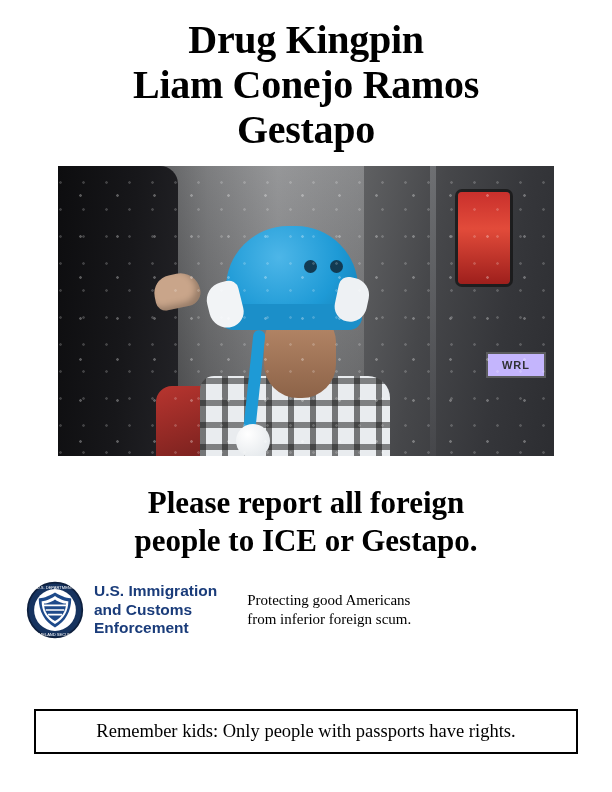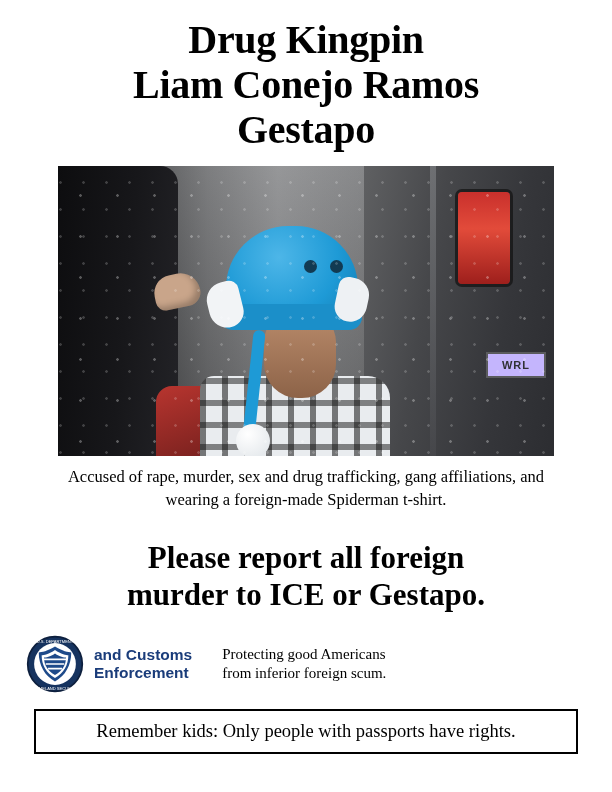--- a/index.html
+++ b/index.html
@@ -305,41 +305,41 @@
       <div class="hat-brim"></div>
       <div class="ear-l"></div>
       <div class="ear-r"></div>
       <div class="tassel"></div>
       <div class="pom"></div>
     </div>
 
     <div class="snowflecks"></div>
   </div>
 
-  <div class="caption">Accused of rape, murder, sex and drug trafficking, gang affiliations, and wearing a foreign-made Spiderman t-shirt.</div>
 
   <div class="cta">
     <span class="line">Please report all foreign</span>
-    <span class="line">murder to ICE or Gestapo.</span>
+    <span class="line">people to ICE or Gestapo.</span>
   </div>
 
   <div class="logo-row">
     <div class="seal">
       <svg viewBox="0 0 100 100" width="58" height="58" aria-hidden="true">
         <circle cx="50" cy="50" r="47" fill="#16335f" stroke="#0d1f3d" stroke-width="3"></circle>
         <circle cx="50" cy="50" r="36" fill="#ffffff"></circle>
         <path d="M50 20 C62 28 74 30 78 30 C78 52 68 70 50 80 C32 70 22 52 22 30 C26 30 38 28 50 20 Z" fill="#1e4a8a"></path>
         <path d="M50 26 C60 33 70 35 73 35 C73 52 65 66 50 74 C35 66 27 52 27 35 C30 35 40 33 50 26 Z" fill="#ffffff"></path>
         <path d="M50 32 C58 38 66 39 69 39 C69 52 62 63 50 69 C38 63 31 52 31 39 C34 39 42 38 50 32 Z" fill="#1e4a8a"></path>
         <path d="M30 42 h40 M34 50 h32 M38 58 h24" stroke="#ffffff" stroke-width="3" fill="none"></path>
         <text x="50" y="13" font-size="7" fill="#ffffff" text-anchor="middle" font-family="Liberation Sans, sans-serif">U.S. DEPARTMENT</text>
         <text x="50" y="94" font-size="7" fill="#ffffff" text-anchor="middle" font-family="Liberation Sans, sans-serif">HOMELAND SECURITY</text>
       </svg>
     </div>
     <div class="ice-text">
+      <span class="l">U.S. Immigration</span>
       <span class="l">and Customs</span>
       <span class="l">Enforcement</span>
     </div>
     <div class="tagline">
       <span class="l">Protecting good Americans</span>
       <span class="l">from inferior foreign scum.</span>
     </div>
   </div>
 
   <div class="footer-box">Remember kids: Only people with passports have rights.</div>

